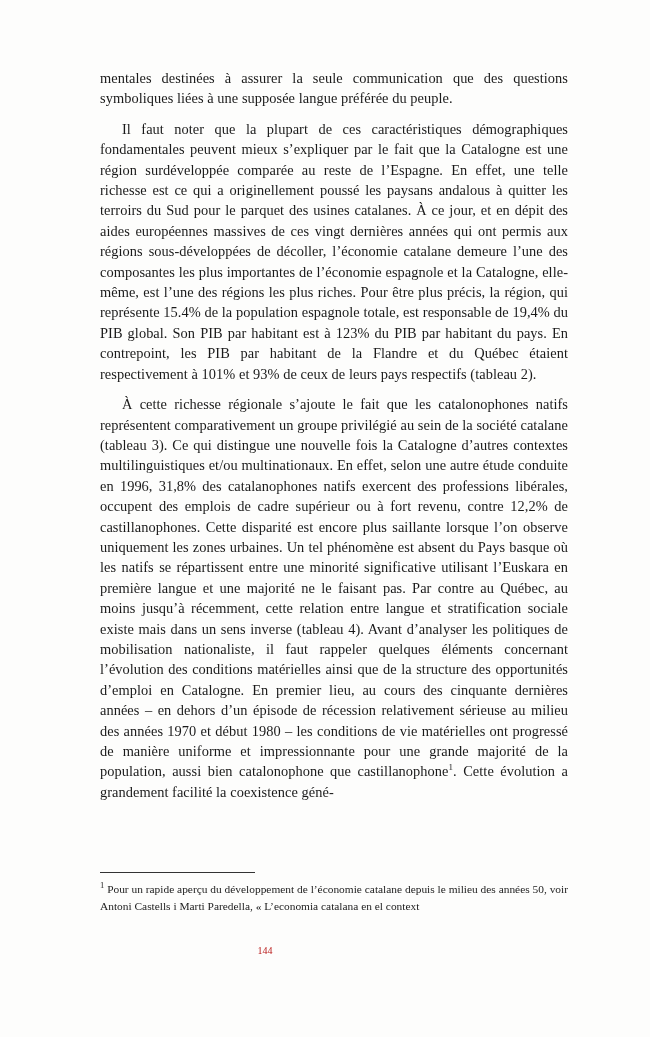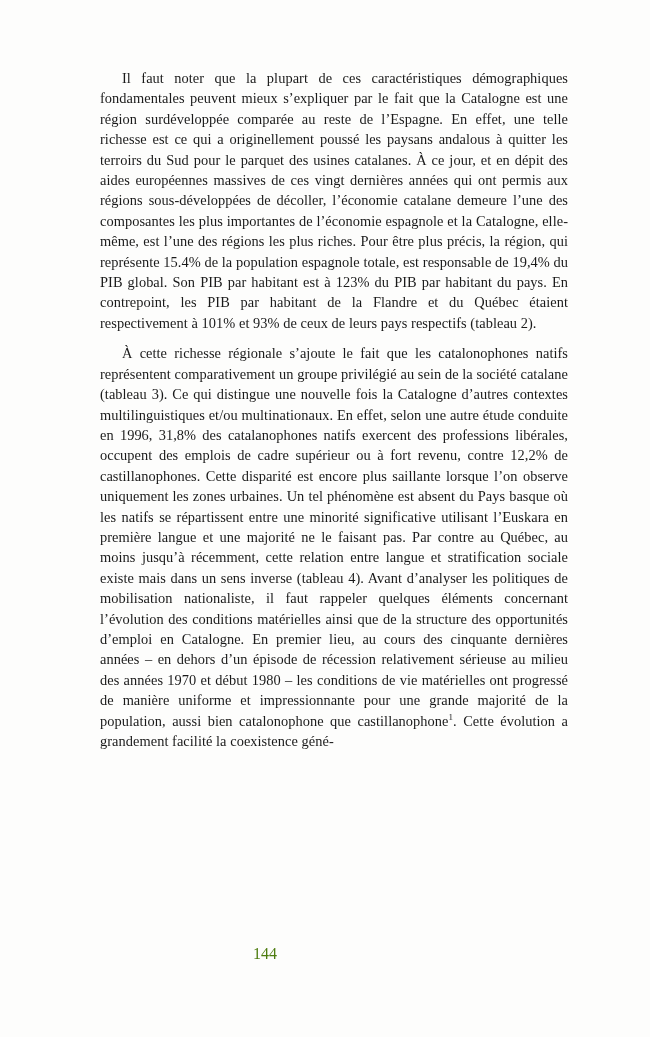--- a/index.html
+++ b/index.html
@@ -72,31 +72,36 @@
     font-size: 9px;
     vertical-align: super;
     line-height: 0;
   }
   .page-number {
     position: absolute;
     left: 0;
     top: 945px;
     width: 530px;
     text-align: center;
-    font-size: 16px;
-    color: #4d7c0f;
+    font-size: 10px;
+    color: #b91c1c;
     font-family: "Liberation Serif", serif;
   }
 </style>
 </head>
 <body>
 
 <div class="page">
 
   <div class="content">
+    <p class="para">mentales destinées à assurer la seule communication que des questions symboliques liées à une supposée langue préférée du peuple.</p>
     <p class="para indent">Il faut noter que la plupart de ces caractéristiques démographiques fondamentales peuvent mieux s’expliquer par le fait que la Catalogne est une région surdéveloppée comparée au reste de l’Espagne. En effet, une telle richesse est ce qui a originellement poussé les paysans andalous à quitter les terroirs du Sud pour le parquet des usines catalanes. À ce jour, et en dépit des aides européennes massives de ces vingt dernières années qui ont permis aux régions sous-développées de décoller, l’économie catalane demeure l’une des composantes les plus importantes de l’économie espagnole et la Catalogne, elle-même, est l’une des régions les plus riches. Pour être plus précis, la région, qui représente 15.4% de la population espagnole totale, est responsable de 19,4% du PIB global. Son PIB par habitant est à 123% du PIB par habitant du pays. En contrepoint, les PIB par habitant de la Flandre et du Québec étaient respectivement à 101% et 93% de ceux de leurs pays respectifs (tableau 2).</p>
     <p class="para indent"><span>À cette richesse régionale s’ajoute le fait que les catalonophones natifs représentent comparativement un groupe privilégié au sein de la société catalane (tableau 3). Ce qui distingue une nouvelle fois la Catalogne d’autres contextes multilinguistiques et/ou multinationaux. En effet, selon une autre étude conduite en 1996, 31,8% des catalanophones natifs exercent des professions libérales, occupent des emplois de cadre supérieur ou à fort revenu, contre 12,2% de castillanophones. Cette disparité est encore plus saillante lorsque l’on observe uniquement les zones urbaines. Un tel phénomène est absent du Pays basque où les natifs se répartissent entre une minorité significative utilisant l’Euskara en première langue et une majorité ne le faisant pas. Par contre au Québec, au moins jusqu’à récemment, cette relation entre langue et stratification sociale existe mais dans un sens inverse (tableau 4). Avant d’analyser les politiques de mobilisation nationaliste, il faut rappeler quelques éléments concernant l’évolution des conditions matérielles ainsi que de la structure des opportunités d’emploi en Catalogne. En premier lieu, au cours des cinquante dernières années – en dehors d’un épisode de récession relativement sérieuse au milieu des années 1970 et début 1980 – les conditions de vie matérielles ont progressé de manière uniforme et impressionnante pour une grande majorité de la population, aussi bien catalonophone que castillanophone</span><sup>1</sup><span>. Cette évolution a grandement facilité la coexistence géné-</span></p>
   </div>
 
+  <div class="footnote-area">
+    <div class="footnote-rule"></div>
+    <p class="footnote"><sup>1</sup> <span>Pour un rapide aperçu du développement de l’économie catalane depuis le milieu des années 50, voir Antoni Castells i Marti Paredella, « L’economia catalana en el context</span></p>
+  </div>
 
   <div class="page-number">144</div>
 
 </div>
 
 </body></html>

